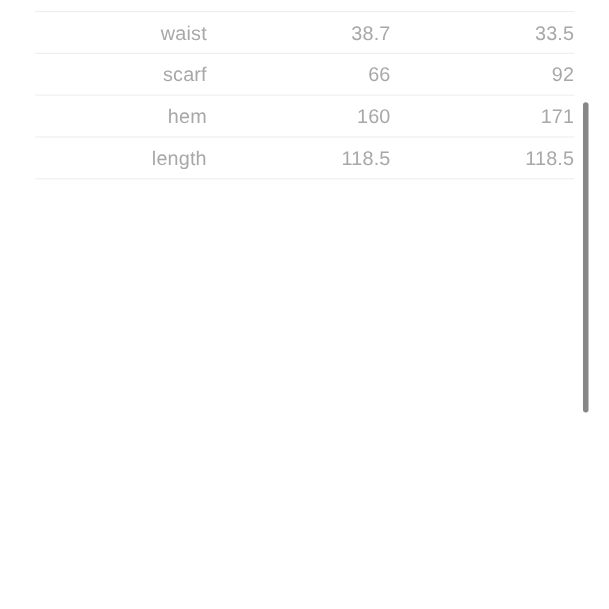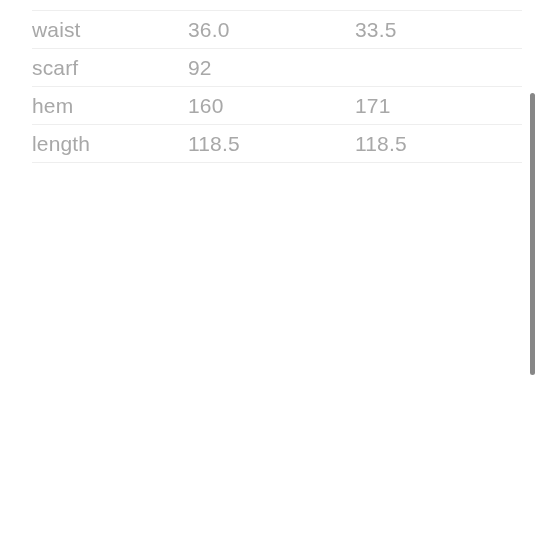--- a/index.html
+++ b/index.html
@@ -50,24 +50,24 @@
     box-sizing: border-box;
     border-bottom: 1px solid #eeeeee;
     margin: 0 32px;
     width: 490px;
   }
   .size-row.first-row {
     border-top: 0;
   }
 
   .cell {
-    font-size: 21px;
+    font-size: 18px;
     line-height: 18px;
     color: #a8a8a8;
-    text-align: left;
+    text-align: right;
     letter-spacing: 0.15px;
     white-space: nowrap;
     font-weight: 400;
   }
 
   .cell-label {
     width: 156px;
     flex: 0 0 156px;
   }
   .cell-v1 {
@@ -119,26 +119,27 @@
     <div class="size-table">
 
       <div class="size-row first-row">
         <div class="cell cell-label">chest</div>
         <div class="cell cell-v1">57</div>
         <div class="cell cell-v2">59</div>
       </div>
 
       <div class="size-row">
         <div class="cell cell-label">waist</div>
-        <div class="cell cell-v1">36.0</div>
+        <div class="cell cell-v1">38.7</div>
         <div class="cell cell-v2">33.5</div>
       </div>
 
       <div class="size-row">
         <div class="cell cell-label">scarf</div>
+        <div class="cell cell-v1">66</div>
         <div class="cell cell-v2">92</div>
       </div>
 
       <div class="size-row">
         <div class="cell cell-label">hem</div>
         <div class="cell cell-v1">160</div>
         <div class="cell cell-v2">171</div>
       </div>
 
       <div class="size-row">

